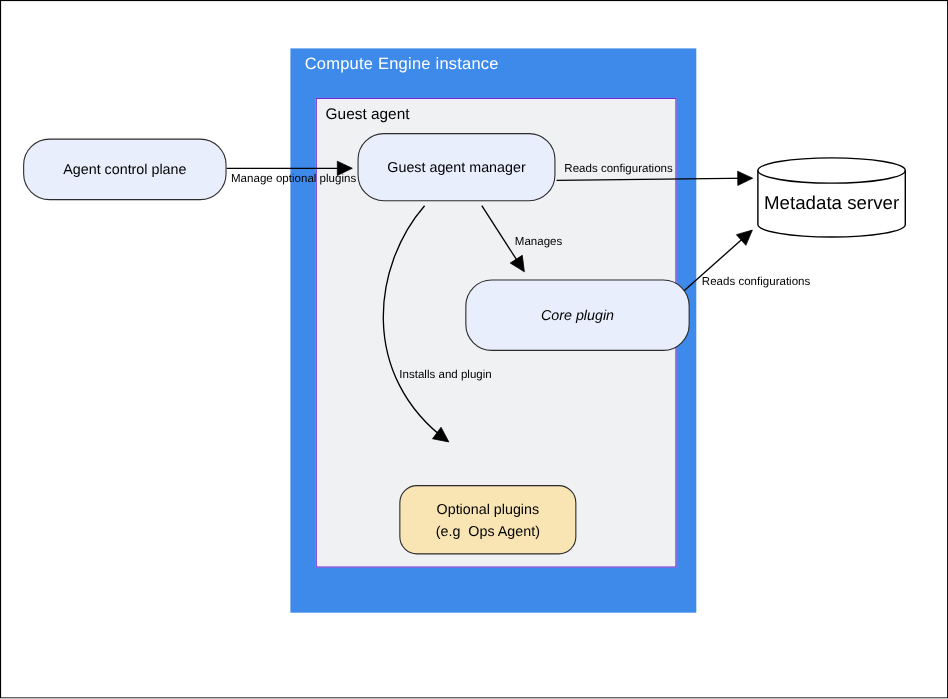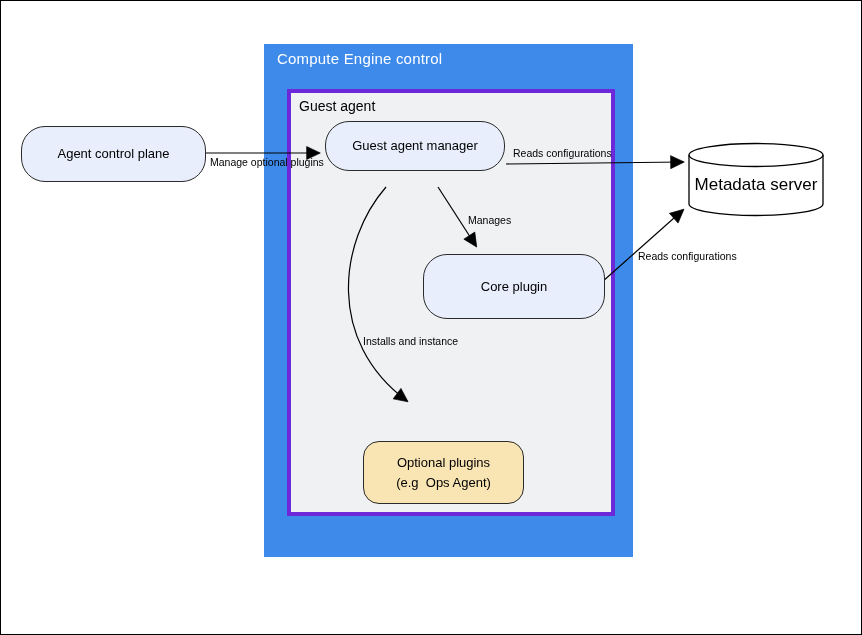--- a/index.html
+++ b/index.html
@@ -12,21 +12,21 @@
   .blue-container{
     position:absolute;left:263px;top:43px;width:369px;height:513px;
     background:#3E8AEB;z-index:1;
   }
   .blue-title{
     position:absolute;left:13px;top:6px;color:#ffffff;font-size:15px;
     letter-spacing:.2px;white-space:nowrap;
   }
   .gray-panel{
     position:absolute;left:23px;top:45px;width:328px;height:427px;
-    background:#F0F1F3;border:4px solid #6d28d9;box-sizing:border-box;
+    background:#F0F1F3;border:1px solid #6d28d9;box-sizing:border-box;
   }
   .gray-title{
     position:absolute;left:8px;top:5px;color:#000;font-size:14px;white-space:nowrap;
   }
   
   .edges{position:absolute;left:0;top:0;width:862px;height:635px;z-index:2;pointer-events:none;}
   
   .edge-label{
     position:absolute;z-index:3;font-size:10.5px;line-height:12px;
     white-space:nowrap;color:#000;
@@ -47,21 +47,21 @@
     align-items:center;justify-content:center;padding-top:10px;box-sizing:border-box;
     font-size:17px;
   }
 </style>
 </head>
 <body>
 
 <div class="canvas">
 
   <div class="blue-container">
-    <div class="blue-title">Compute Engine control</div>
+    <div class="blue-title">Compute Engine instance</div>
 
     <div class="gray-panel">
       <div class="gray-title">Guest agent</div>
     </div>
   </div>
 
   <svg class="edges" width="862" height="635" viewBox="0 0 862 635">
     <defs>
       <marker id="arrow" viewBox="0 0 12 12" refX="10.5" refY="6" markerWidth="13" markerHeight="13" orient="auto">
         <path d="M 1 1 L 11.5 6 L 1 11 Z" fill="#000" stroke="#000" stroke-width="0.5"></path>
@@ -70,32 +70,32 @@
     <path d="M 205 152 L 318 152" fill="none" stroke="#000" stroke-width="1.2" marker-end="url(#arrow)"></path>
     <path d="M 505 163 L 682 161" fill="none" stroke="#000" stroke-width="1.2" marker-end="url(#arrow)"></path>
     <path d="M 437 186 L 475 245" fill="none" stroke="#000" stroke-width="1.2" marker-end="url(#arrow)"></path>
     <path d="M 385 186 C 338 240 325 340 406 400" fill="none" stroke="#000" stroke-width="1.2" marker-end="url(#arrow)"></path>
     <path d="M 592 289 L 682 209" fill="none" stroke="#000" stroke-width="1.2" marker-end="url(#arrow)"></path>
   </svg>
 
   <div class="edge-label" style="left:209px;top:155px;">Manage optional plugins</div>
   <div class="edge-label" style="left:512px;top:146px;">Reads configurations</div>
   <div class="edge-label" style="left:467px;top:213px;">Manages</div>
-  <div class="edge-label" style="left:362px;top:334px;">Installs and instance</div>
+  <div class="edge-label" style="left:362px;top:334px;">Installs and plugin</div>
   <div class="edge-label" style="left:637px;top:249px;">Reads configurations</div>
 
   <div class="node blue" style="left:20px;top:125px;width:185px;height:56px;">
     <span>Agent control plane</span>
   </div>
 
-  <div class="node blue" style="left:324px;top:120px;width:180px;height:50px;">
+  <div class="node blue" style="left:324px;top:120px;width:180px;height:62px;">
     <span>Guest agent manager</span>
   </div>
 
-  <div class="node blue" style="left:422px;top:253px;width:182px;height:65px;">
+  <div class="node blue" style="left:422px;top:253px;width:204px;height:65px;font-style:italic;">
     <span>Core plugin</span>
   </div>
 
   <div class="node yellow" style="left:362px;top:407px;width:161px;height:63px;">
     <span>Optional plugins</span>
     <span class="pre">(e.g  Ops Agent)</span>
   </div>
 
   <div class="cyl-wrap">
     <svg width="138" height="76" viewBox="0 0 138 76">

